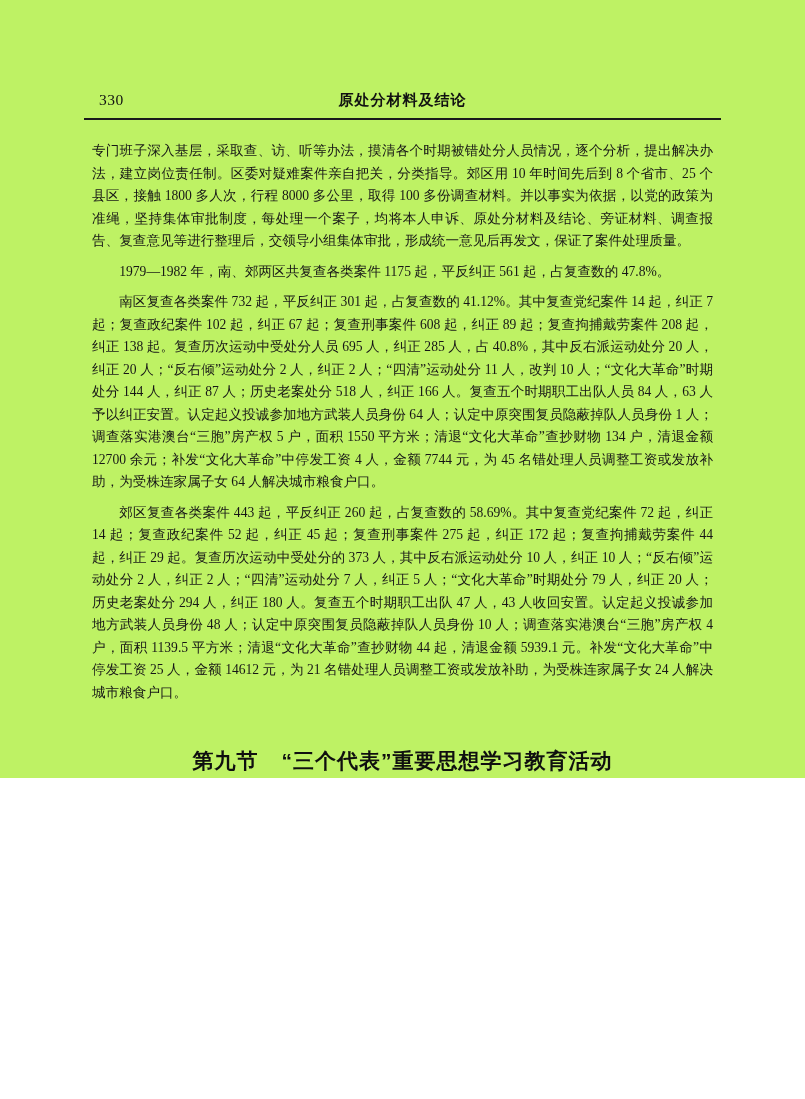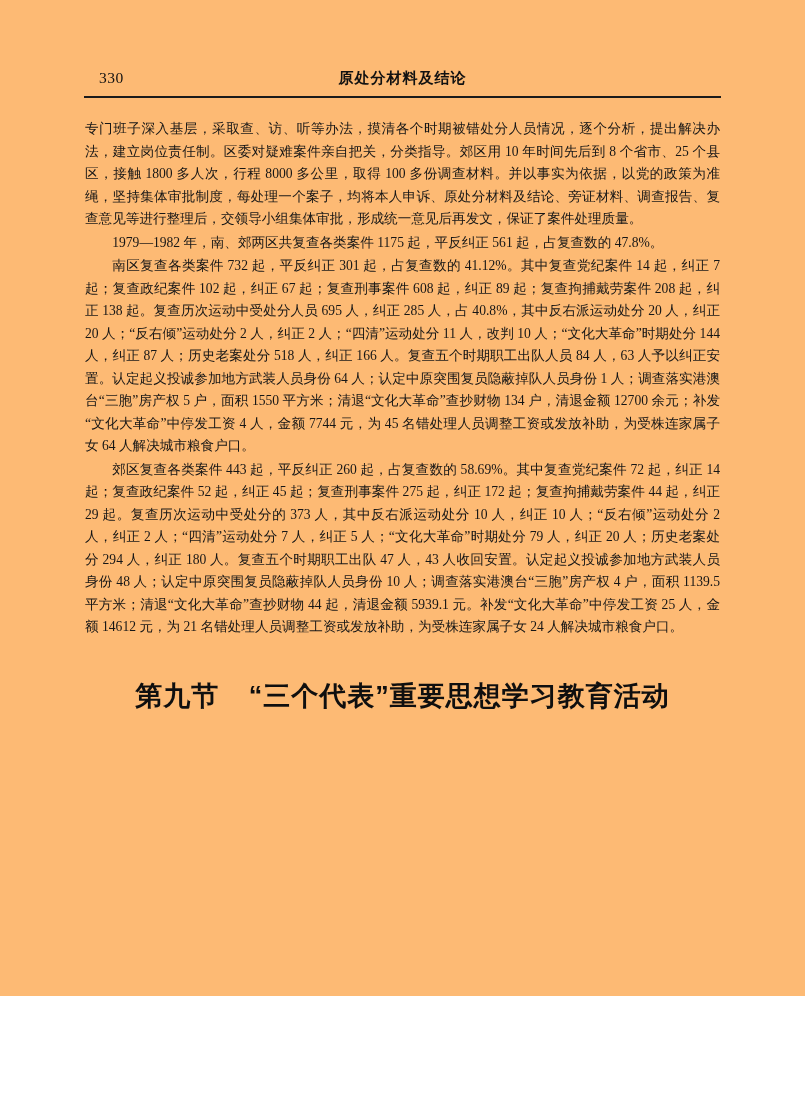--- a/index.html
+++ b/index.html
@@ -3,25 +3,25 @@
 <meta charset="utf-8">
 <style>
   html, body {
     margin: 0;
     padding: 0;
     background: #ffffff;
   }
   .sheet {
     position: relative;
     width: 805px;
-    height: 996px;
-    background: #fdba74;
+    height: 778px;
+    background: #bef264;
     overflow: hidden;
     box-sizing: border-box;
-    padding: 69px 84px 0 84px;
+    padding: 91px 84px 0 84px;
     color: #141414;
   }
   
   .running-head {
     position: relative;
     height: 20px;
     text-align: center;
   }
   .page-num {
     position: absolute;
@@ -46,34 +46,34 @@
   
   .page-body {
     margin-top: 20px;
     font-family: "Liberation Serif", "DejaVu Serif", serif;
     font-size: 13.6px;
     line-height: 22.5px;
     text-align: justify;
     color: #161616;
   }
   .page-body p {
-    margin: 1px;
+    margin: 8px;
     padding: 0;
     text-indent: 2em;
   }
   .page-body p.no-indent {
     text-indent: 0;
   }
   
   .section-heading {
     margin: 46px 0 24px 0;
     text-align: center;
     font-family: "Liberation Sans", "DejaVu Sans", sans-serif;
     font-weight: 700;
-    font-size: 27px;
+    font-size: 21px;
     letter-spacing: 1px;
     color: #0f0f0f;
     text-indent: 0;
   }
   .section-heading .sec-num {
     margin-right: 1.1em;
   }
 </style>
 </head>
 <body>

